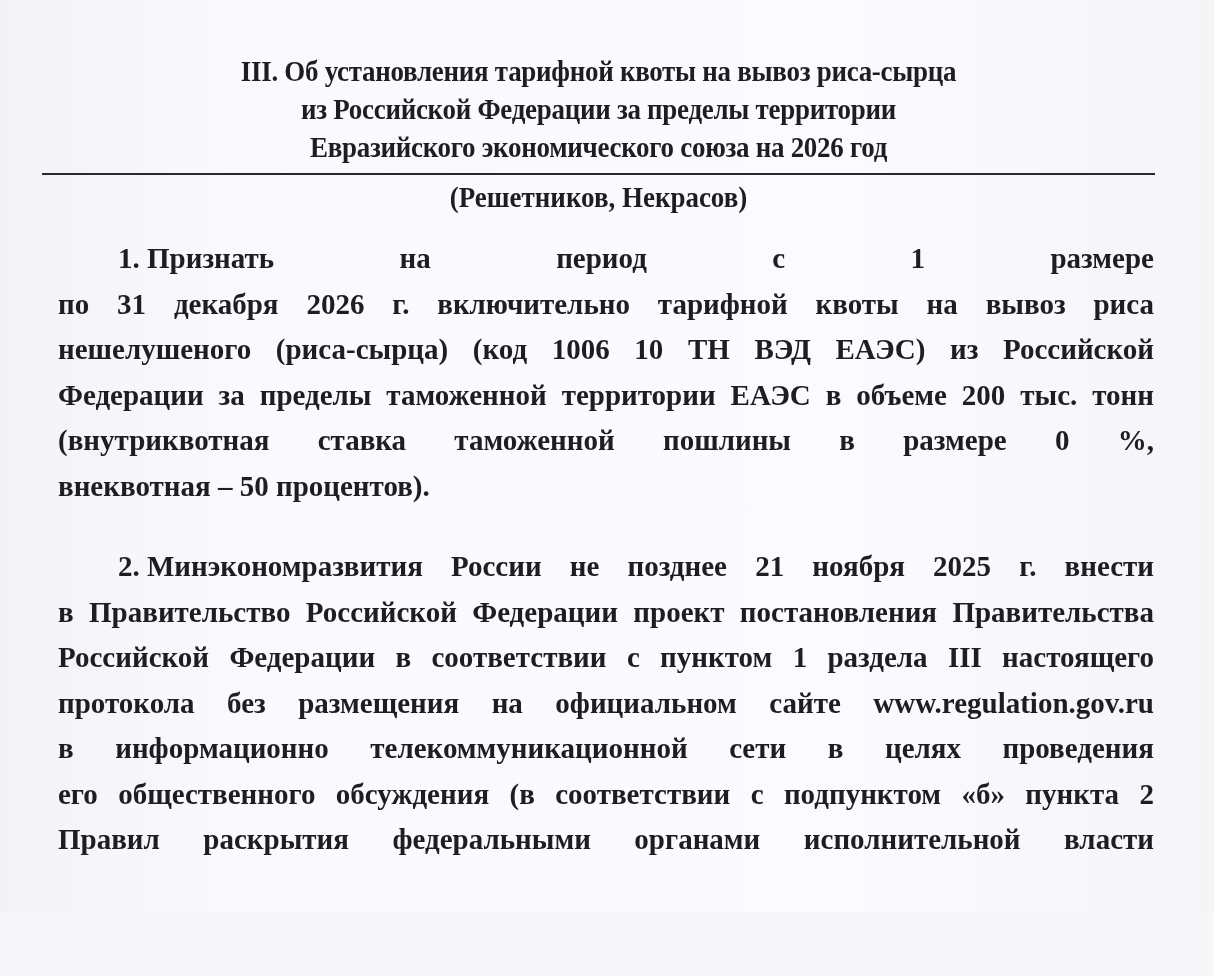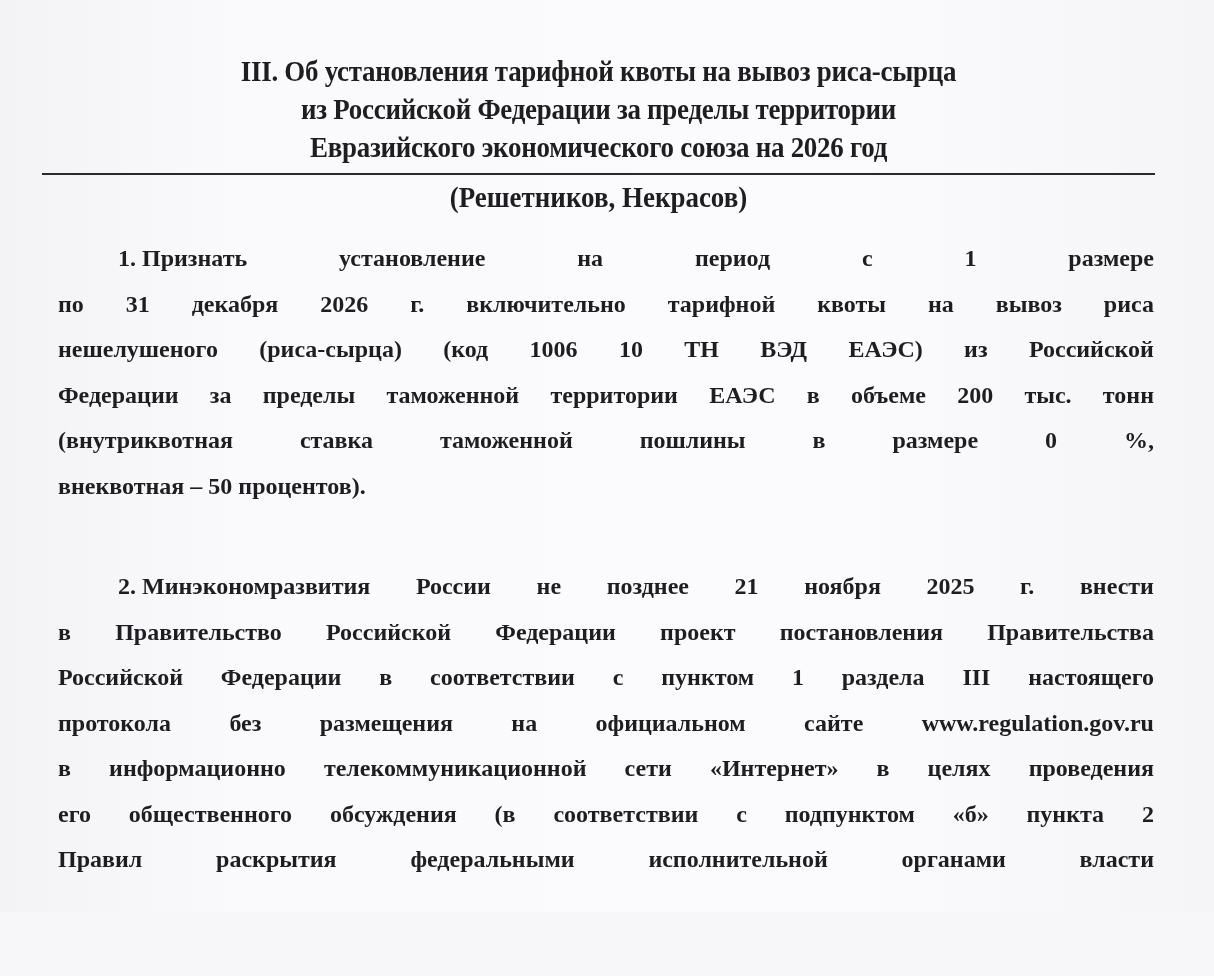--- a/index.html
+++ b/index.html
@@ -56,21 +56,21 @@
       text-align: center;
       font-size: 29px;
       line-height: 38px;
       transform: scaleX(0.93);
       transform-origin: center top;
     }
     .body-text {
       position: absolute;
       left: 58px;
       width: 1096px;
-      font-size: 24px;
+      font-size: 29px;
       line-height: 45.5px;
     }
     .justify-row {
       display: flex;
       justify-content: space-between;
       white-space: nowrap;
       height: 45.5px;
       align-items: center;
     }
     .justify-row.indent {
@@ -94,21 +94,20 @@
     <span class="heading-line">Евразийского экономического союза на 2026 год</span>
   </div>
 
   <div class="rule"></div>
 
   <div class="speakers">(Решетников, Некрасов)</div>
 
   <div class="body-text" style="top:236px;">
     <div class="justify-row indent">
       <span>1. Признать</span>
-      <span>установление</span>
       <span>на</span>
       <span>период</span>
       <span>с</span>
       <span>1</span>
       <span>размере</span>
     </div>
     <div class="justify-row">
       <span>по</span>
       <span>31</span>
       <span>декабря</span>
@@ -152,21 +151,21 @@
       <span>таможенной</span>
       <span>пошлины</span>
       <span>в</span>
       <span>размере</span>
       <span>0</span>
       <span>%,</span>
     </div>
     <div class="plain-row">внеквотная – 50 процентов).</div>
   </div>
 
-  <div class="body-text" style="top:564px;text-align:center;">
+  <div class="body-text" style="top:544px;text-align:center;">
     <div class="justify-row indent">
       <span>2. Минэкономразвития</span>
       <span>России</span>
       <span>не</span>
       <span>позднее</span>
       <span>21</span>
       <span>ноября</span>
       <span>2025</span>
       <span>г.</span>
       <span>внести</span>
@@ -199,40 +198,39 @@
       <span>на</span>
       <span>официальном</span>
       <span>сайте</span>
       <span>www.regulation.gov.ru</span>
     </div>
     <div class="justify-row">
       <span>в</span>
       <span>информационно</span>
       <span>телекоммуникационной</span>
       <span>сети</span>
-      <span>«Интернет»</span>
       <span>в</span>
       <span>целях</span>
       <span>проведения</span>
     </div>
     <div class="justify-row">
       <span>его</span>
       <span>общественного</span>
       <span>обсуждения</span>
       <span>(в</span>
       <span>соответствии</span>
       <span>с</span>
       <span>подпунктом</span>
       <span>«б»</span>
       <span>пункта</span>
       <span>2</span>
     </div>
     <div class="justify-row">
       <span>Правил</span>
       <span>раскрытия</span>
       <span>федеральными</span>
+      <span>органами</span>
       <span>исполнительной</span>
-      <span>органами</span>
       <span>власти</span>
     </div>
   </div>
 
 </div>
 
 </body></html>

